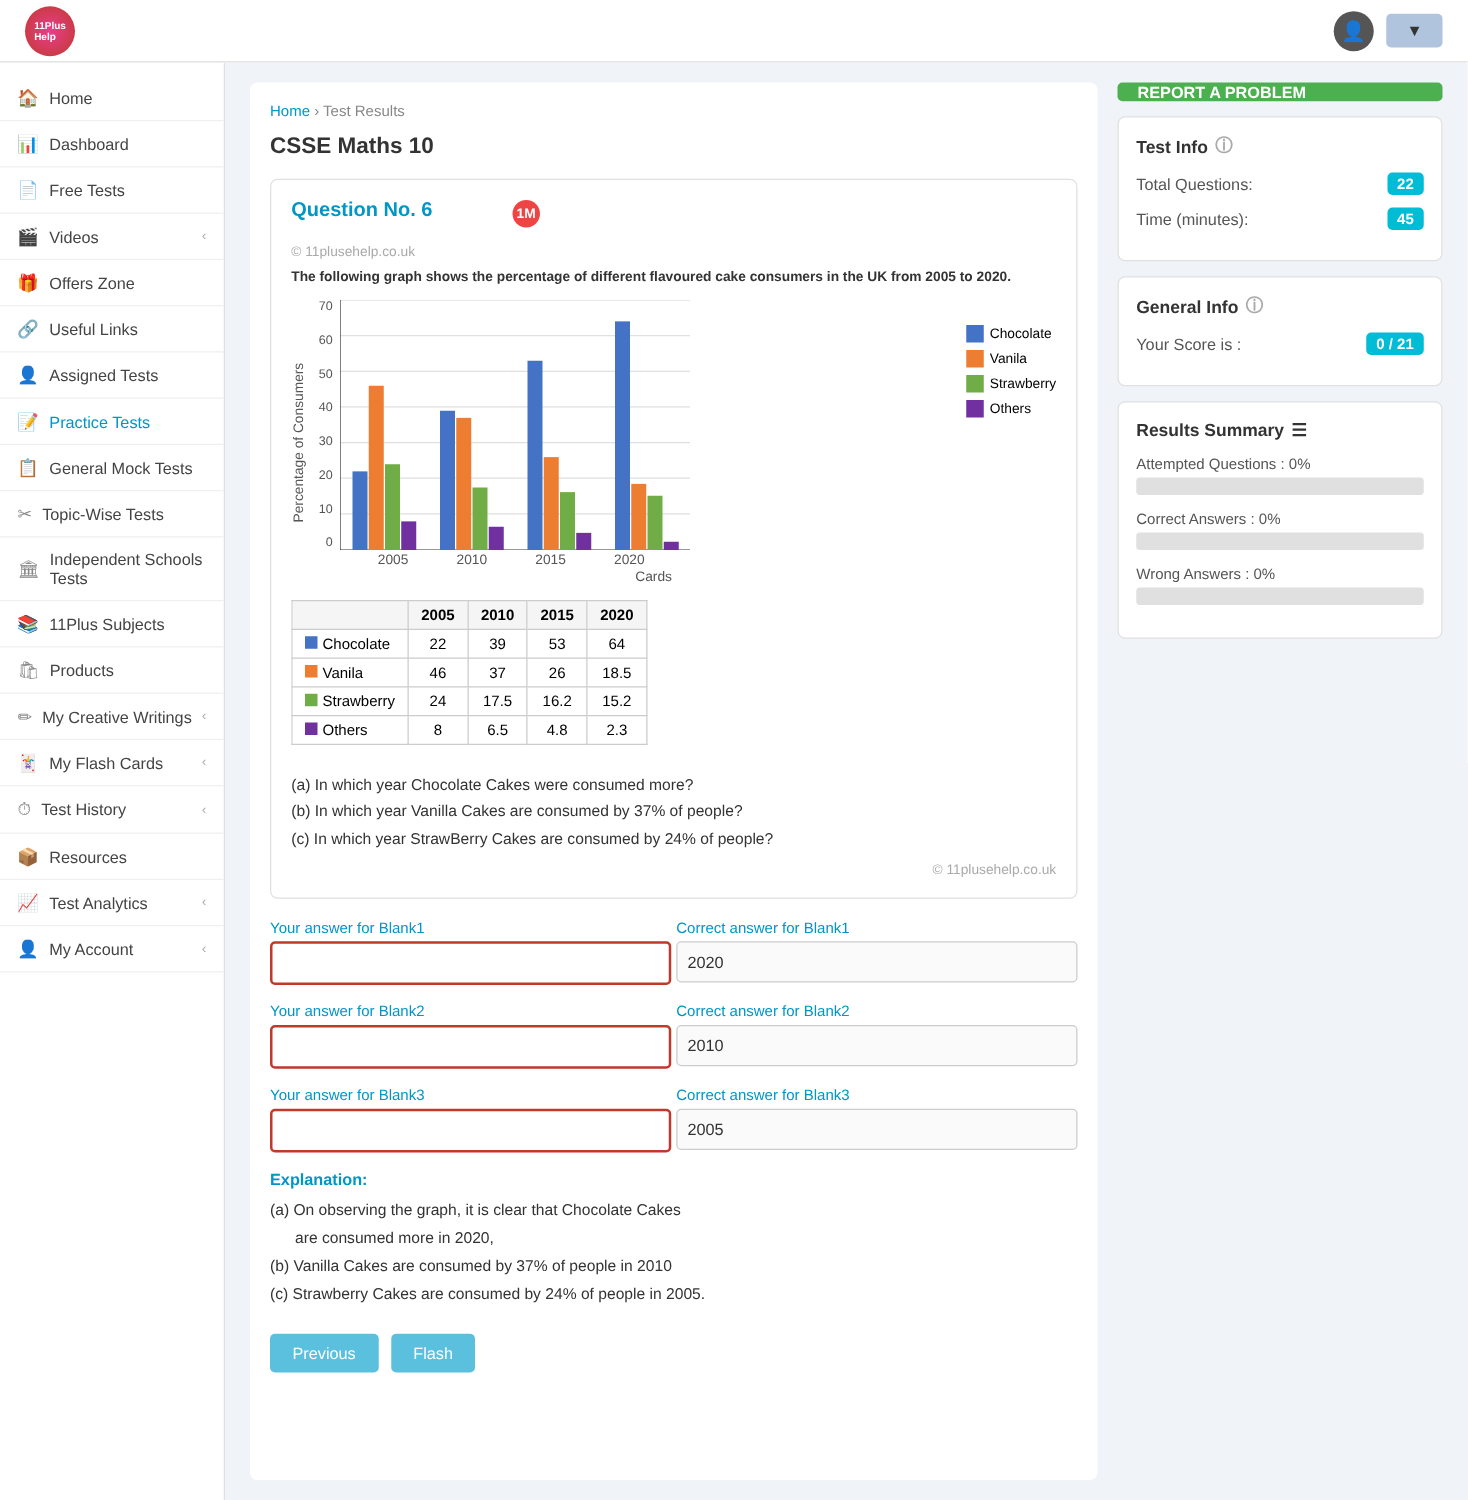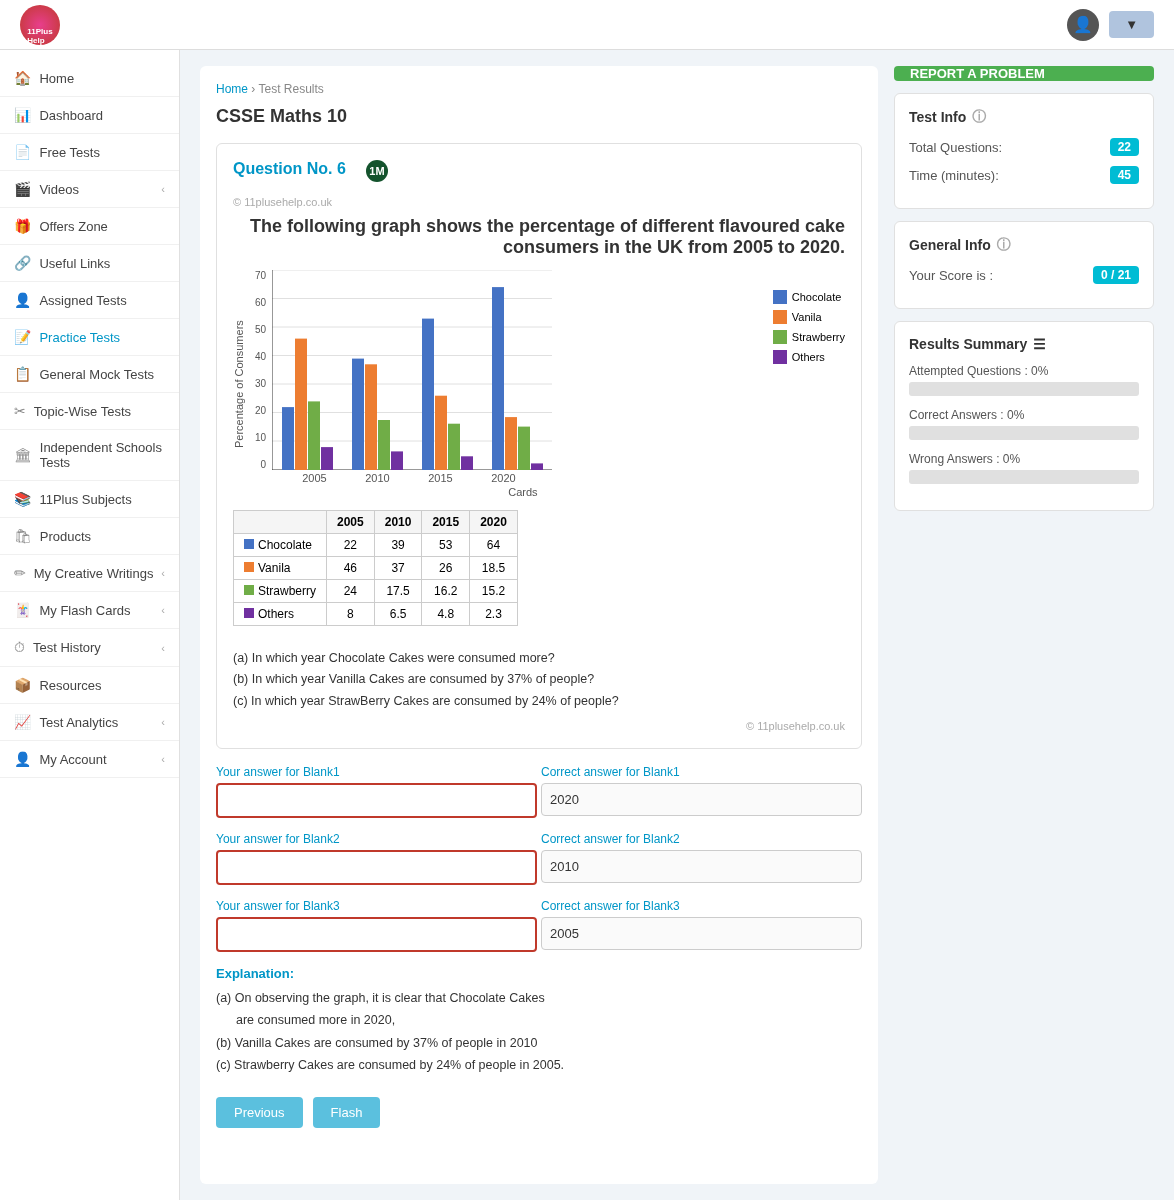--- a/index.html
+++ b/index.html
@@ -19,21 +19,21 @@
       z-index: 100;
     }
     .topbar-logo {
       display: flex;
       align-items: center;
     }
     .logo-circle {
       width: 40px; height: 40px;
       border-radius: 50%;
       background: radial-gradient(circle, #e83e8c, #c0392b);
-      display: flex; align-items: flex-end; justify-content: center;
+      display: flex; align-items: center; justify-content: center;
       color: white; font-size: 10px; font-weight: bold;
     }
     .topbar-user {
       display: flex; align-items: center; gap: 10px;
     }
     .user-icon {
       width: 32px; height: 32px;
       border-radius: 50%; background: #555;
       display: flex; align-items: center; justify-content: center;
       color: white; font-size: 16px;
@@ -117,37 +117,37 @@
     .question-header {
       display: flex; align-items: flex-start; gap: 20px;
       margin-bottom: 14px;
     }
     .question-no {
       font-size: 16px;
       font-weight: bold;
       color: #0096c7;
     }
     .question-badge {
-      background: #14532d;
+      background: #ef4444;
       color: #fff;
       border-radius: 50%;
       width: 22px; height: 22px;
       display: flex; align-items: center; justify-content: center;
-      font-size: 11px; font-weight: bold;
+      font-size: 11px; font-weight: bold; margin-left: 44px;
     }
 
     .copyright-text {
       font-size: 11px;
       color: #aaa;
       margin-bottom: 8px;
     }
 
     .question-desc {
-      text-align: right;
-      font-size: 18px;
+      text-align: left;
+      font-size: 11px;
       font-weight: bold;
       color: #333;
       margin-bottom: 12px;
     }
 
     
     .chart-container {
       display: flex;
       gap: 10px;
       margin-bottom: 12px;

